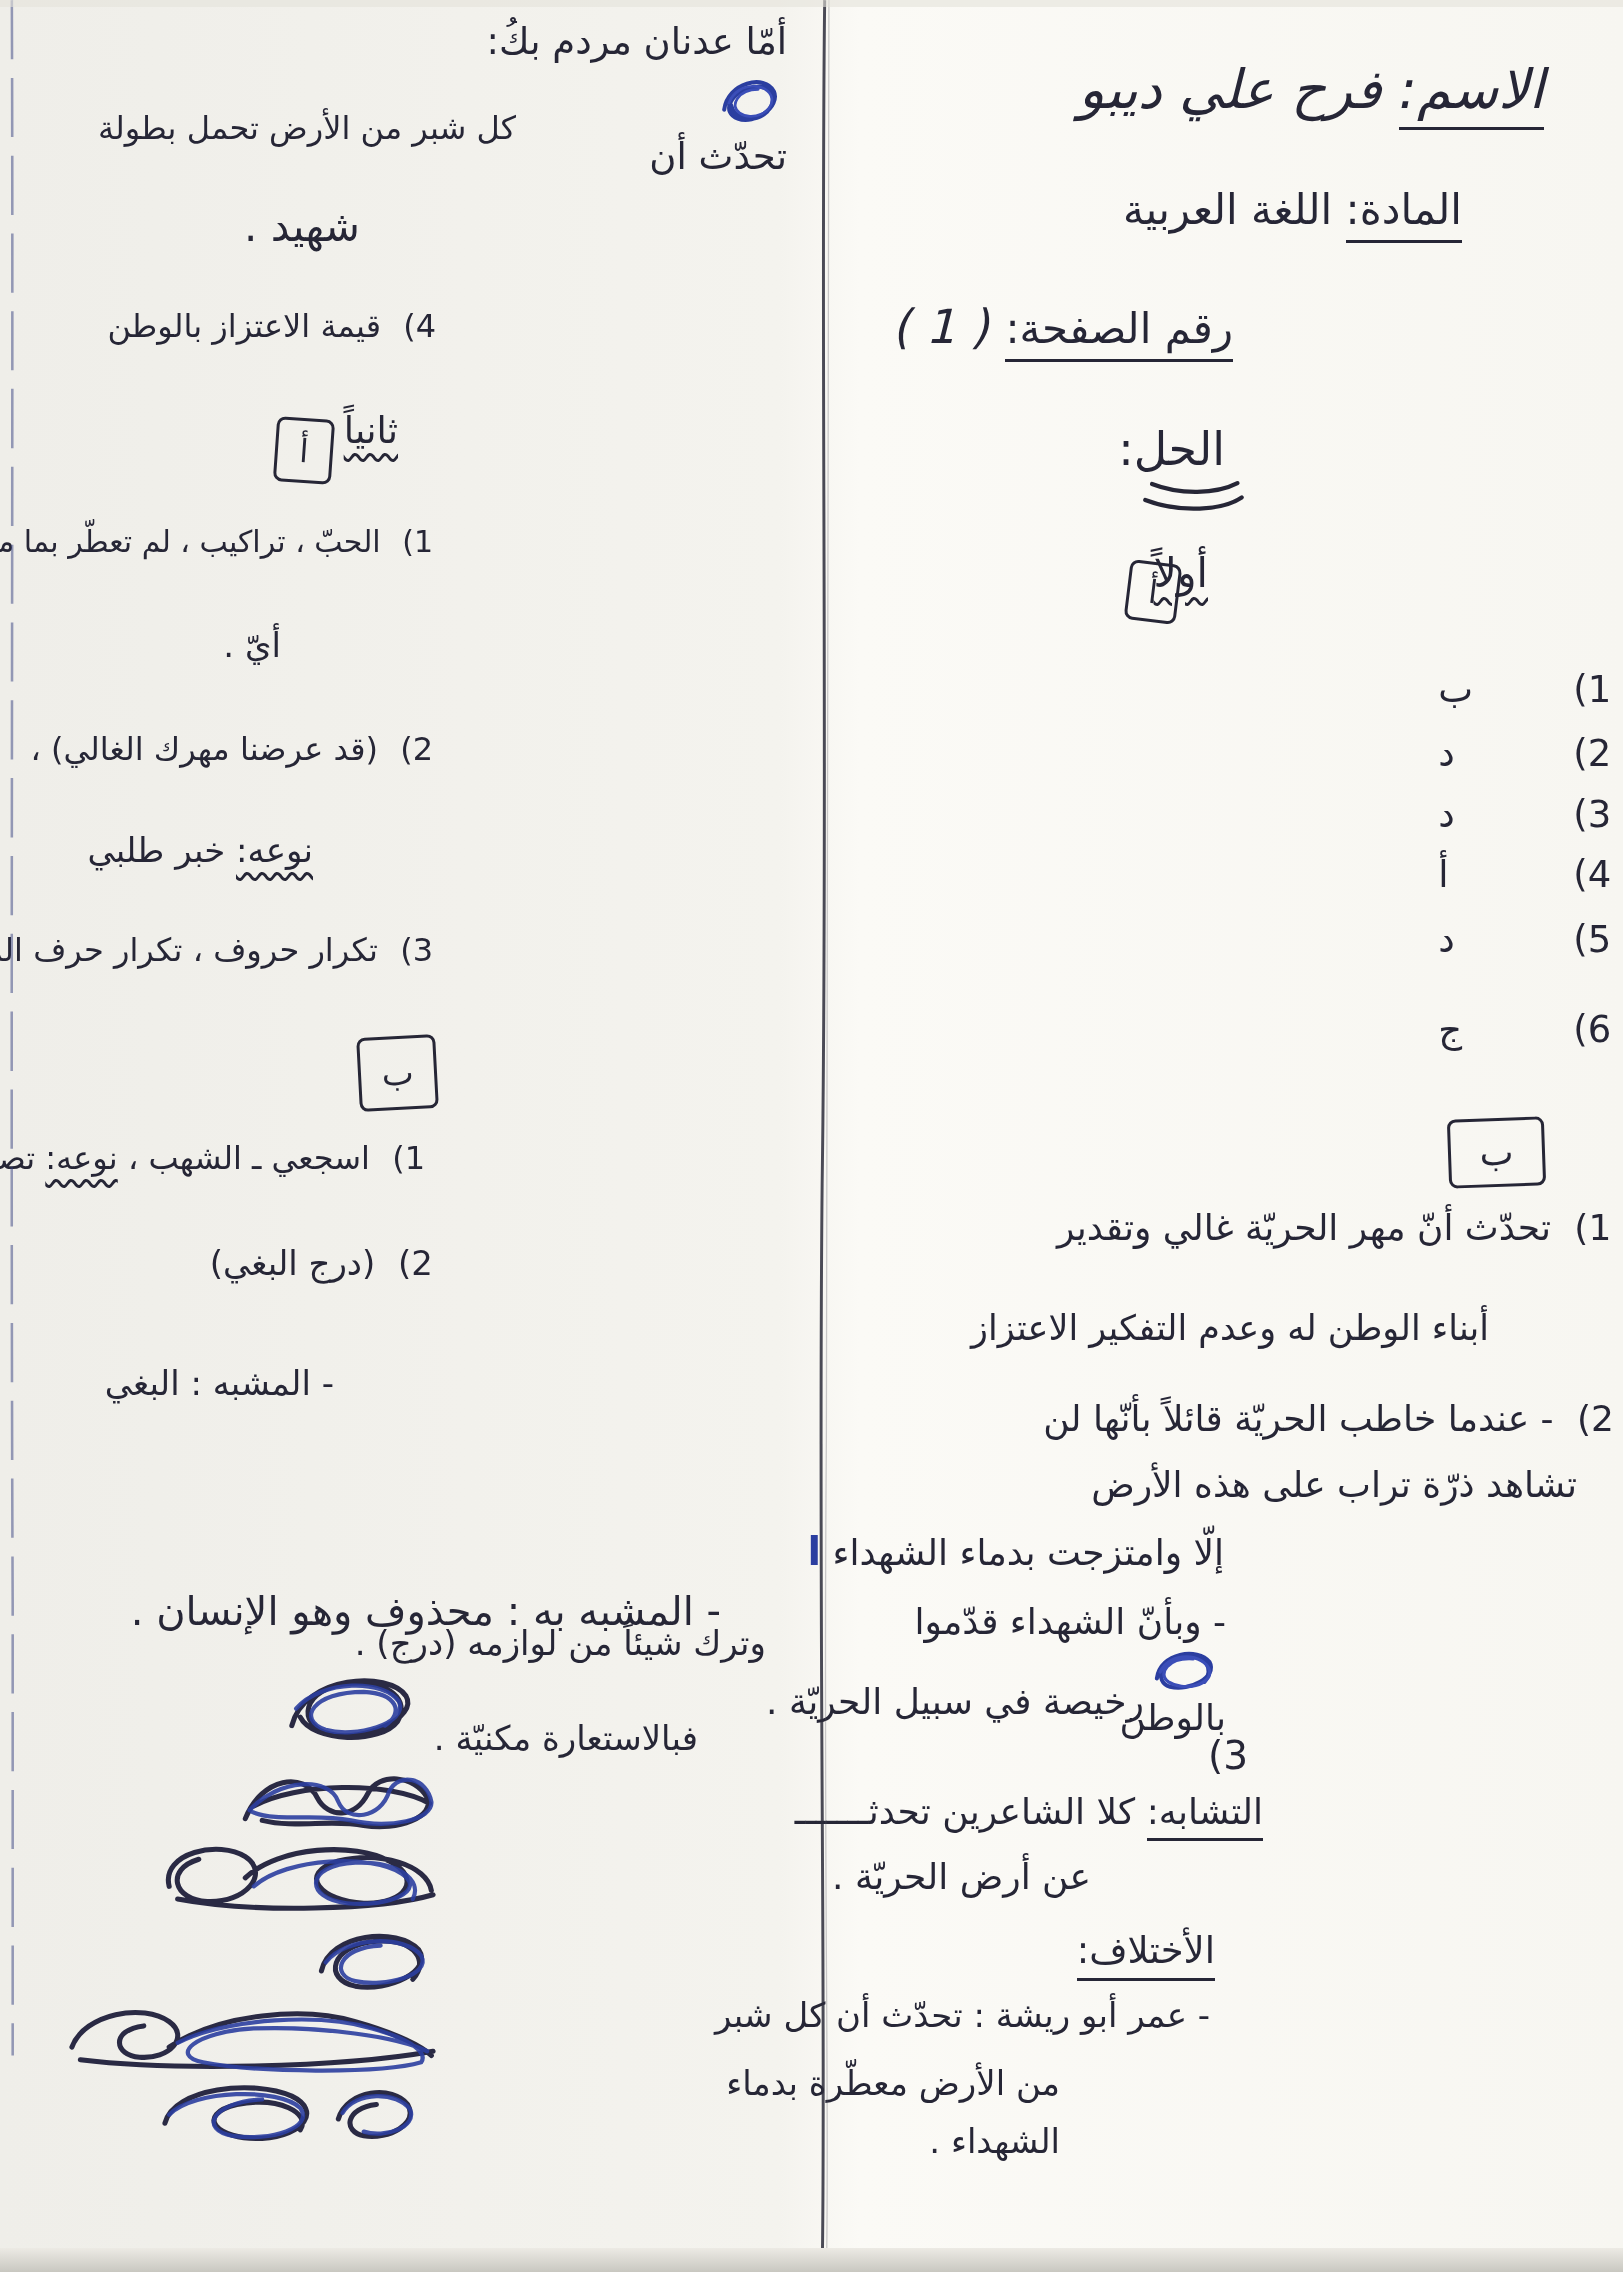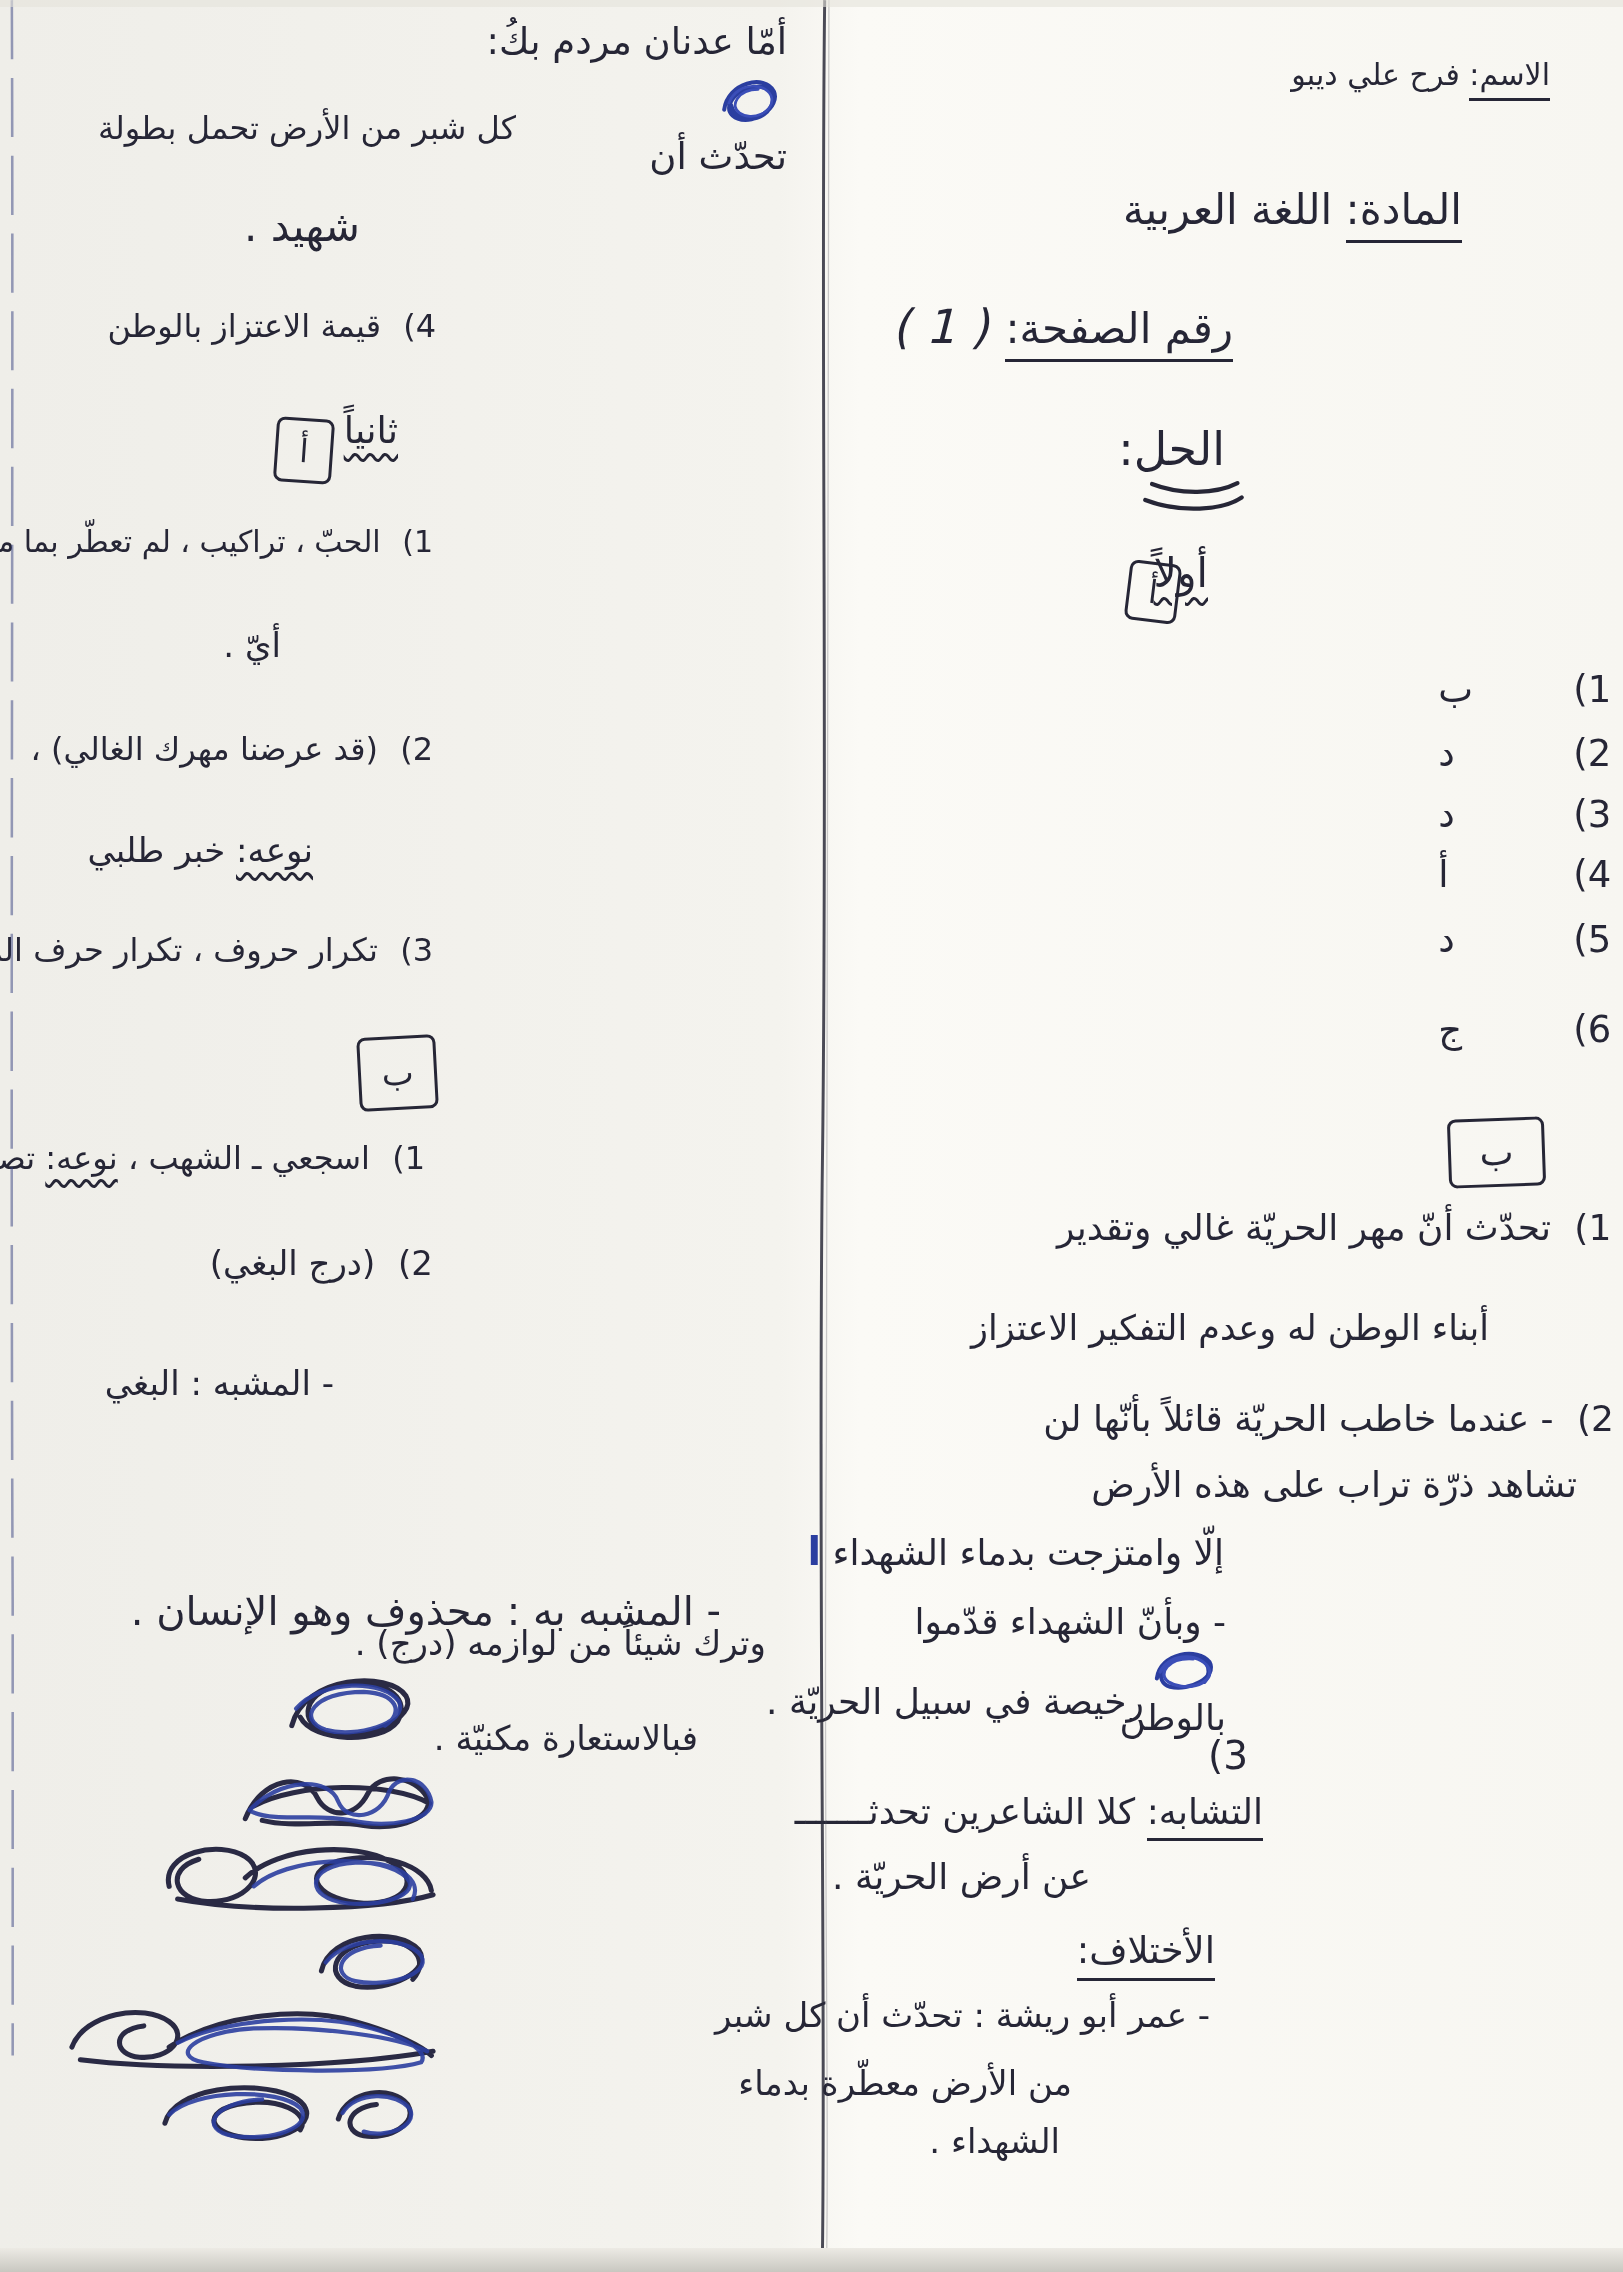--- a/index.html
+++ b/index.html
@@ -20,21 +20,21 @@
   .inline-blob{vertical-align:-15px;margin:0 5px;}
   #edge-bottom{position:absolute;left:0;right:0;bottom:0;height:25px;
     background:linear-gradient(#eceae4,#c7c6bf);}
   #edge-top{position:absolute;left:0;right:0;top:0;height:6.8px;background:#e4e2db;opacity:.6;}
   svg{display:block;}
   #overlay{position:absolute;left:0;top:0;pointer-events:none;}
 </style>
 </head>
 <body>
 
-<div class="line" style="top:56px;right:74px;font-size:30px;">
+<div class="line" style="top:56px;right:80px;font-size:54px;font-style:italic;">
   <span class="ul">الاسم:</span>
   <span>فرح علي ديبو</span>
 </div>
 
 <div class="line" style="top:184px;right:162px;font-size:42px;">
   <span class="ul">المادة:</span>
   <span>اللغة العربية</span>
 </div>
 
 <div class="line" style="top:298px;right:391px;font-size:42px;">
@@ -125,21 +125,21 @@
 <div class="line" style="top:1854px;right:533px;font-size:36px;">
   <span>عن أرض الحريّة .</span>
 </div>
 
 <div class="line" style="top:1928px;right:409px;font-size:37px;">
   <span class="ul">الأختلاف:</span>
 </div>
 <div class="line" style="top:1994px;right:414px;font-size:34px;">
   <span>- عمر أبو ريشة : تحدّث أن كل شبر</span>
 </div>
-<div class="line" style="top:2062px;right:552px;font-size:34px;">
+<div class="line" style="top:2062px;right:564px;font-size:34px;">
   <span>من الأرض معطّرة بدماء</span>
 </div>
 <div class="line" style="top:2120px;right:564px;font-size:34px;margin-left:44px;">
   <span>الشهداء .</span>
 </div>
 
 <div class="line" style="top:18.6px;right:837px;font-size:37px;">
   <span>أمّا عدنان مردم بكُ:</span>
   <svg class="inline-blob" width="68" height="69" viewBox="0 0 100 100">
     <path d="M15,65 C20,25 75,12 88,38 C98,60 60,88 35,78 C12,70 20,40 60,32 C85,27 95,50 78,68 C60,85 30,80 25,58" fill="none" stroke="#2b3ea0" stroke-width="6" stroke-linecap="round"></path>

